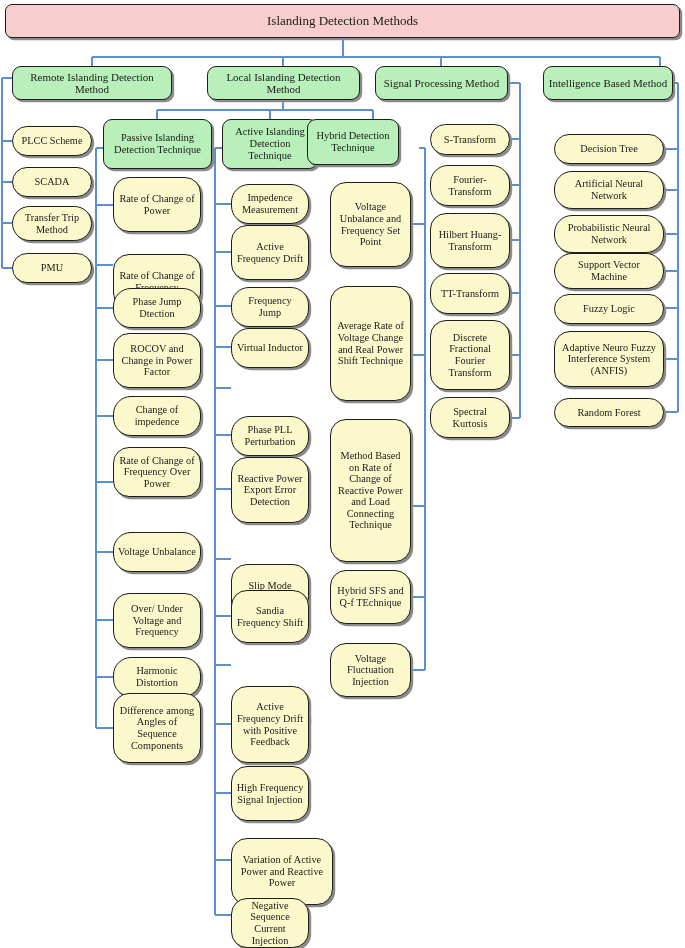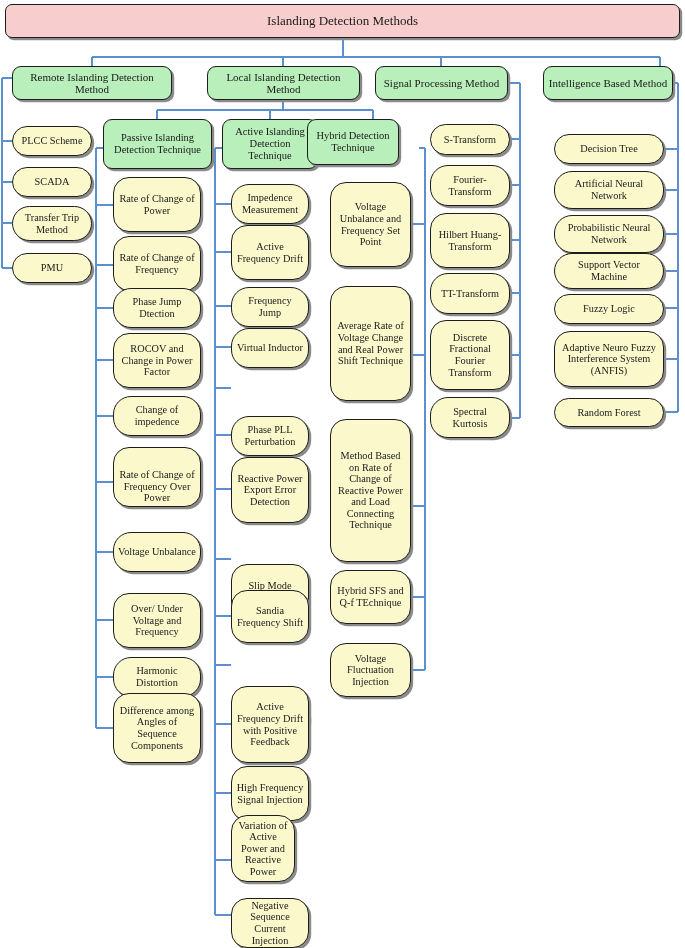--- a/index.html
+++ b/index.html
@@ -191,33 +191,33 @@
   <div class="node leaf" style="left:12px;top:206px;width:80px;height:35px;">
     <span>Transfer Trip Method</span>
   </div>
   <div class="node leaf" style="left:12px;top:253px;width:80px;height:30px;">
     <span>PMU</span>
   </div>
 
   <div class="node leaf tall" style="left:113px;top:177px;width:88px;height:55px;">
     <span>Rate of Change of Power</span>
   </div>
-  <div class="node leaf tall" style="left:113px;top:236px;width:88px;height:55px;">
+  <div class="node leaf tall" style="left:113px;top:254px;width:88px;height:55px;">
     <span>Rate of Change of Frequency</span>
   </div>
   <div class="node leaf" style="left:113px;top:288px;width:88px;height:40px;">
     <span>Phase Jump Dtection</span>
   </div>
   <div class="node leaf tall" style="left:113px;top:333px;width:88px;height:55px;">
     <span>ROCOV and Change in Power Factor</span>
   </div>
   <div class="node leaf" style="left:113px;top:396px;width:88px;height:40px;">
     <span>Change of impedence</span>
   </div>
-  <div class="node leaf tall" style="left:113px;top:447px;width:88px;height:60px;align-items:flex-end;">
+  <div class="node leaf tall" style="left:113px;top:447px;width:88px;height:50px;">
     <span>Rate of Change of Frequency Over Power</span>
   </div>
   <div class="node leaf" style="left:113px;top:532px;width:88px;height:40px;">
     <span>Voltage Unbalance</span>
   </div>
   <div class="node leaf tall" style="left:113px;top:593px;width:88px;height:55px;">
     <span>Over/ Under Voltage and Frequency</span>
   </div>
   <div class="node leaf" style="left:113px;top:657px;width:88px;height:40px;">
     <span>Harmonic Distortion</span>
@@ -252,21 +252,21 @@
   </div>
   <div class="node leaf" style="left:231px;top:673px;width:78px;height:40px;margin-top:26px;">
     <span>Sandia Voltage Shift</span>
   </div>
   <div class="node leaf tall" style="left:231px;top:686px;width:78px;height:77px;">
     <span>Active Frequency Drift with Positive Feedback</span>
   </div>
   <div class="node leaf tall" style="left:231px;top:766px;width:78px;height:55px;">
     <span>High Frequency Signal Injection</span>
   </div>
-  <div class="node leaf tall" style="left:231px;top:815px;width:64px;height:67px;">
+  <div class="node leaf tall" style="left:231px;top:838px;width:102px;height:67px;">
     <span>Variation of Active Power and Reactive Power</span>
   </div>
   <div class="node leaf tall" style="left:231px;top:898px;width:78px;height:50px;">
     <span>Negative Sequence Current Injection</span>
   </div>
 
   <div class="node leaf tall" style="left:330px;top:182px;width:81px;height:85px;">
     <span>Voltage Unbalance and Frequency Set Point</span>
   </div>
   <div class="node leaf tall" style="left:330px;top:286px;width:81px;height:115px;">

